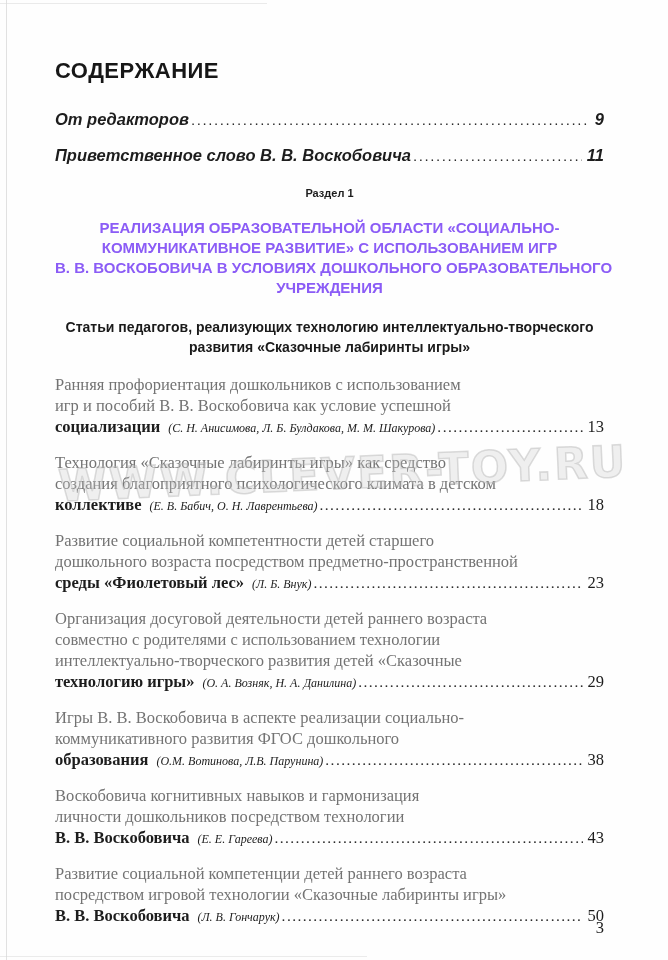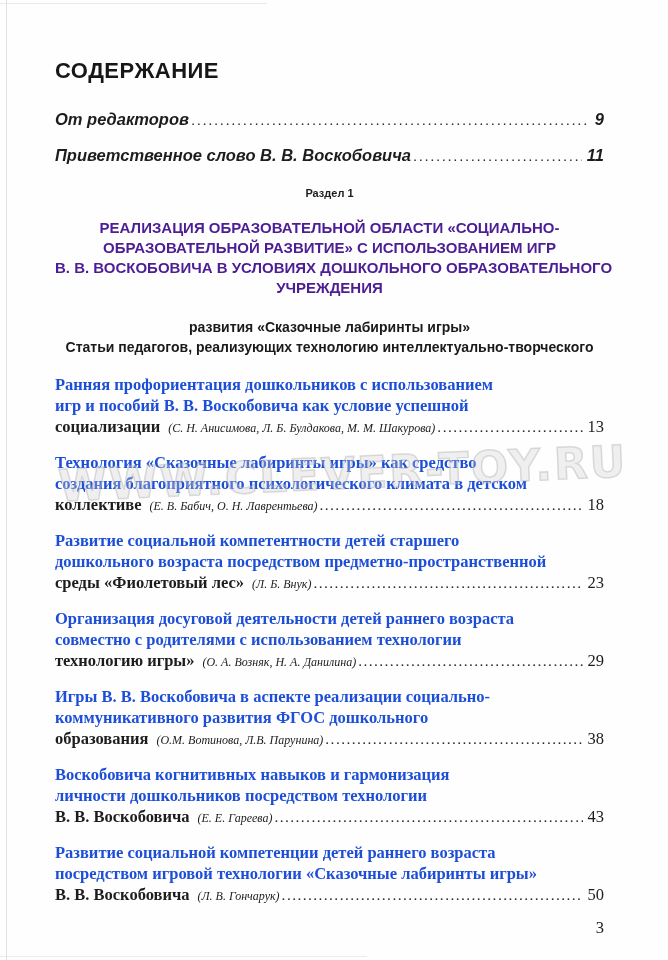--- a/index.html
+++ b/index.html
@@ -87,41 +87,41 @@
     font-weight: 700;
     font-size: 11px;
     margin: 22px 0 19px 0;
   }
   .section-heading { text-align: center; }
   .section-heading .h-line {
     font-weight: 700;
     font-size: 15px;
     line-height: 20px;
     white-space: nowrap;
-    color: #4c1d95;
+    color: #8b5cf6;
   }
   .subtitle { text-align: center; margin-top: 19px; }
   .subtitle .s-line {
     font-weight: 700;
     font-size: 14px;
     line-height: 20px;
     white-space: nowrap;
     color: #1a1a1a;
   }
   .entries {
     margin-top: 17px;
     font-family: "Liberation Serif", serif;
   }
   .entry { margin-bottom: 13px; }
   .e-line {
-    font-weight: 700;
+    font-weight: 400;
     font-size: 16.5px;
     line-height: 21px;
     white-space: nowrap;
-    color: #1d4ed8;
+    color: #737373;
   }
   .e-last { line-height: 21px; }
   .e-title {
     flex: 0 0 auto;
     font-weight: 700;
     font-size: 16.5px;
     white-space: nowrap;
   }
   .e-authors {
     flex: 0 0 auto;
@@ -168,28 +168,28 @@
       <span class="front-label">Приветственное слово В. В. Воскобовича</span>
       <span class="leader"></span>
       <span class="pagenum">11</span>
     </div>
   </div>
 
   <div class="section-label">Раздел 1</div>
 
   <div class="section-heading">
     <div class="h-line">РЕАЛИЗАЦИЯ ОБРАЗОВАТЕЛЬНОЙ ОБЛАСТИ «СОЦИАЛЬНО-</div>
-    <div class="h-line">ОБРАЗОВАТЕЛЬНОЙ РАЗВИТИЕ» С ИСПОЛЬЗОВАНИЕМ ИГР</div>
+    <div class="h-line">КОММУНИКАТИВНОЕ РАЗВИТИЕ» С ИСПОЛЬЗОВАНИЕМ ИГР</div>
     <div class="h-line">В. В. ВОСКОБОВИЧА В УСЛОВИЯХ ДОШКОЛЬНОГО ОБРАЗОВАТЕЛЬНОГО</div>
     <div class="h-line">УЧРЕЖДЕНИЯ</div>
   </div>
 
   <div class="subtitle">
+    <div class="s-line">Статьи педагогов, реализующих технологию интеллектуально-творческого</div>
     <div class="s-line">развития «Сказочные лабиринты игры»</div>
-    <div class="s-line">Статьи педагогов, реализующих технологию интеллектуально-творческого</div>
   </div>
 
   <div class="entries">
 
     <div class="entry">
       <div class="e-line">Ранняя профориентация дошкольников с использованием</div>
       <div class="e-line">игр и пособий В. В. Воскобовича как условие успешной</div>
       <div class="toc-row e-last">
         <span class="e-title">социализации</span>
         <span class="e-authors">(С. Н. Анисимова, Л. Б. Булдакова, М. М. Шакурова)</span>
@@ -216,20 +216,21 @@
         <span class="e-title">среды «Фиолетовый лес»</span>
         <span class="e-authors">(Л. Б. Внук)</span>
         <span class="leader"></span>
         <span class="pagenum">23</span>
       </div>
     </div>
 
     <div class="entry">
       <div class="e-line">Организация досуговой деятельности детей раннего возраста</div>
       <div class="e-line">совместно с родителями с использованием технологии</div>
+      <div class="e-line">интеллектуально-творческого развития детей «Сказочные</div>
       <div class="toc-row e-last">
         <span class="e-title">технологию игры»</span>
         <span class="e-authors">(О. А. Возняк, Н. А. Данилина)</span>
         <span class="leader"></span>
         <span class="pagenum">29</span>
       </div>
     </div>
 
     <div class="entry">
       <div class="e-line">Игры В. В. Воскобовича в аспекте реализации социально-</div>

